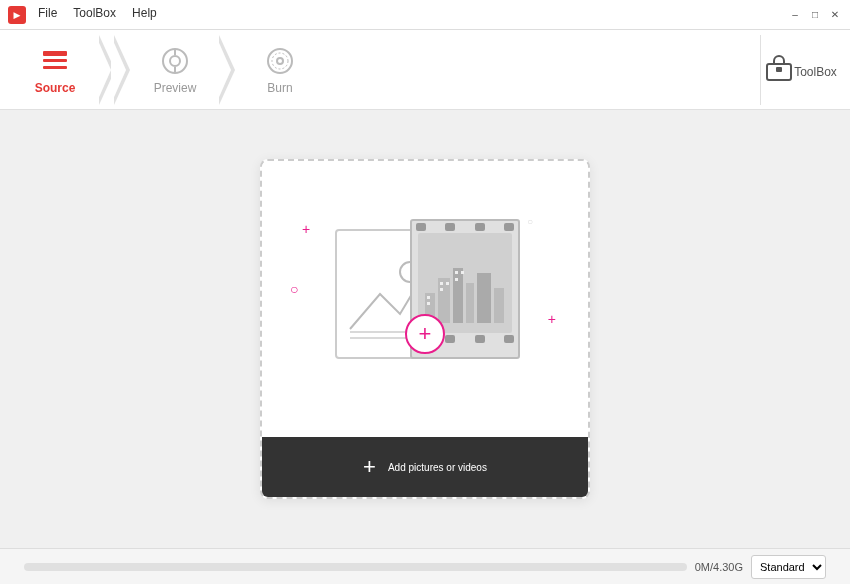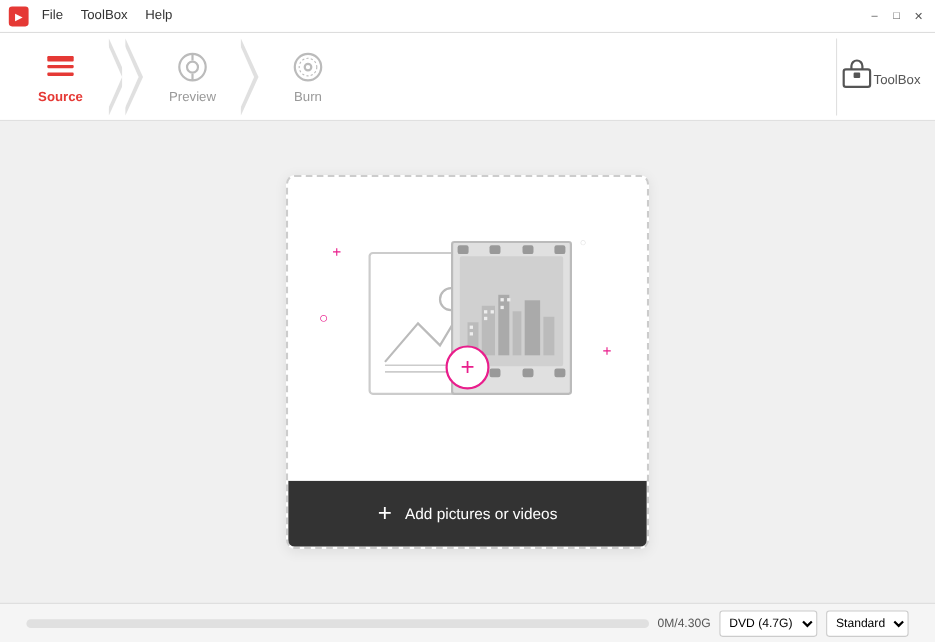--- a/index.html
+++ b/index.html
@@ -291,21 +291,21 @@
       gap: 12px;
       cursor: pointer;
     }
     .add-bar-plus {
       color: white;
       font-size: 22px;
       font-weight: 300;
     }
     .add-bar-text {
       color: white;
-      font-size: 14px;
+      font-size: 10px;
     }
 
     
     .status-bar {
       height: 36px;
       background: #f5f5f5;
       border-top: 1px solid #ddd;
       display: flex;
       align-items: center;
       padding: 0 24px;
@@ -500,24 +500,19 @@
       </div>
     </div>
   </div>
 
   <div class="status-bar">
     <div class="progress-bar-container">
       <div class="progress-bar-fill"></div>
     </div>
     <span class="status-text">0M/4.30G</span>
     <select class="status-select">
-      <option>DVD (4.7G)</option>
-      <option>DVD (8.5G)</option>
-      <option>Blu-ray 25G</option>
-    </select>
-    <select class="status-select">
       <option>Standard</option>
       <option>High</option>
       <option>Low</option>
     </select>
   </div>
 
 </div>
 
 </body></html>

